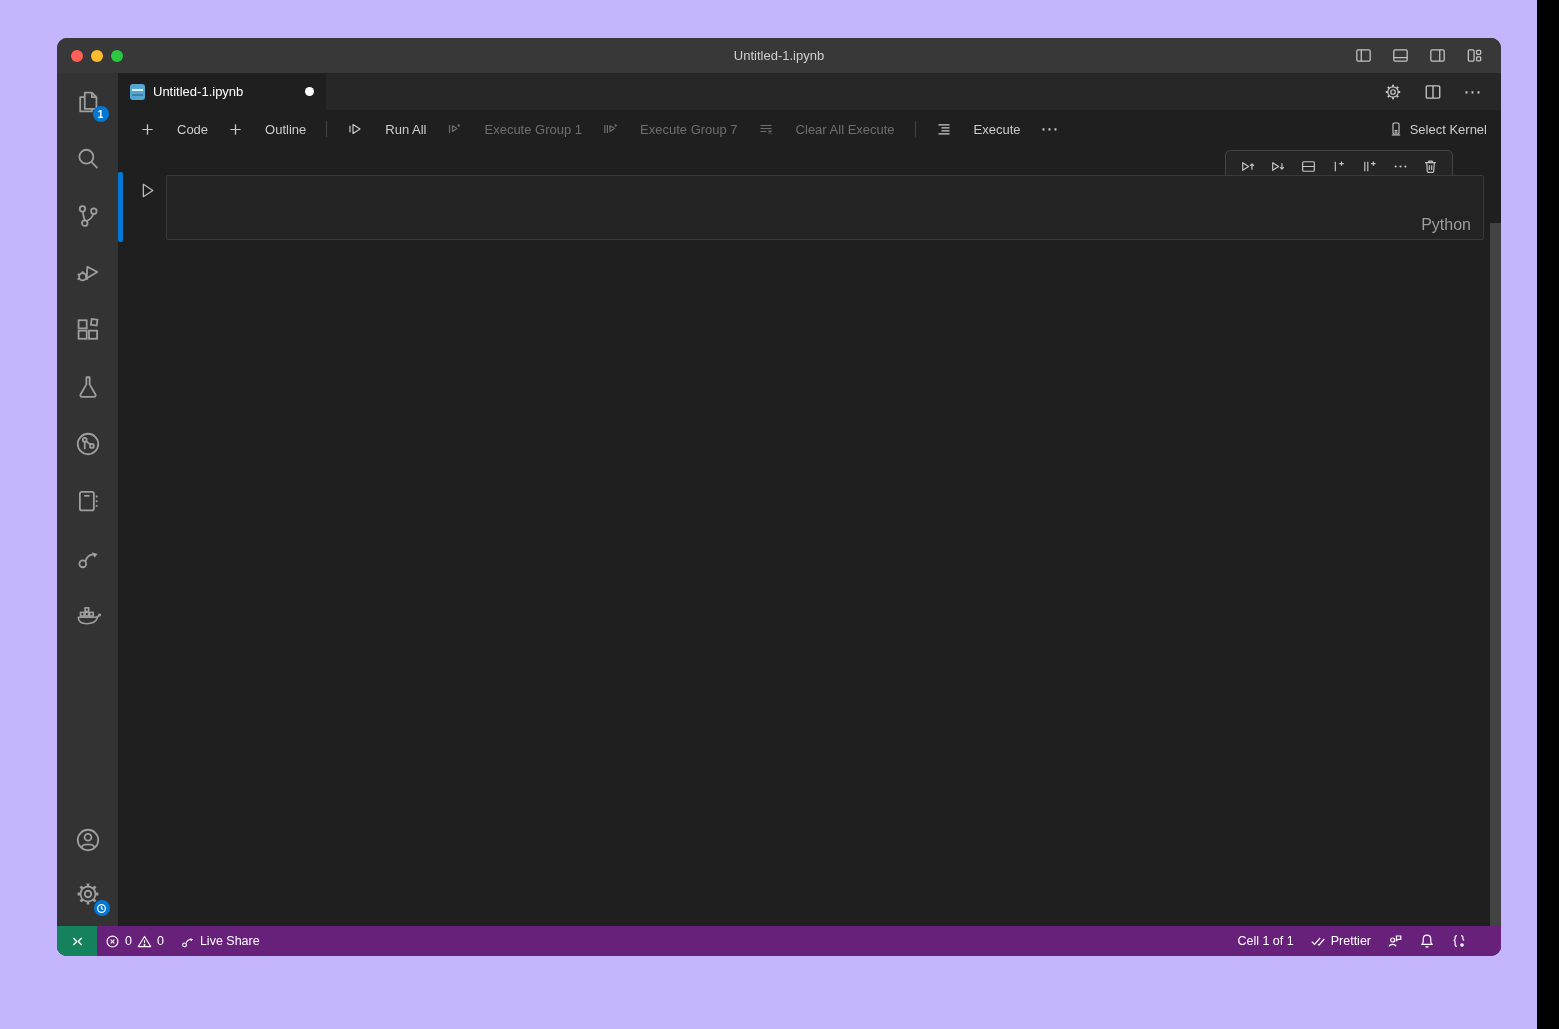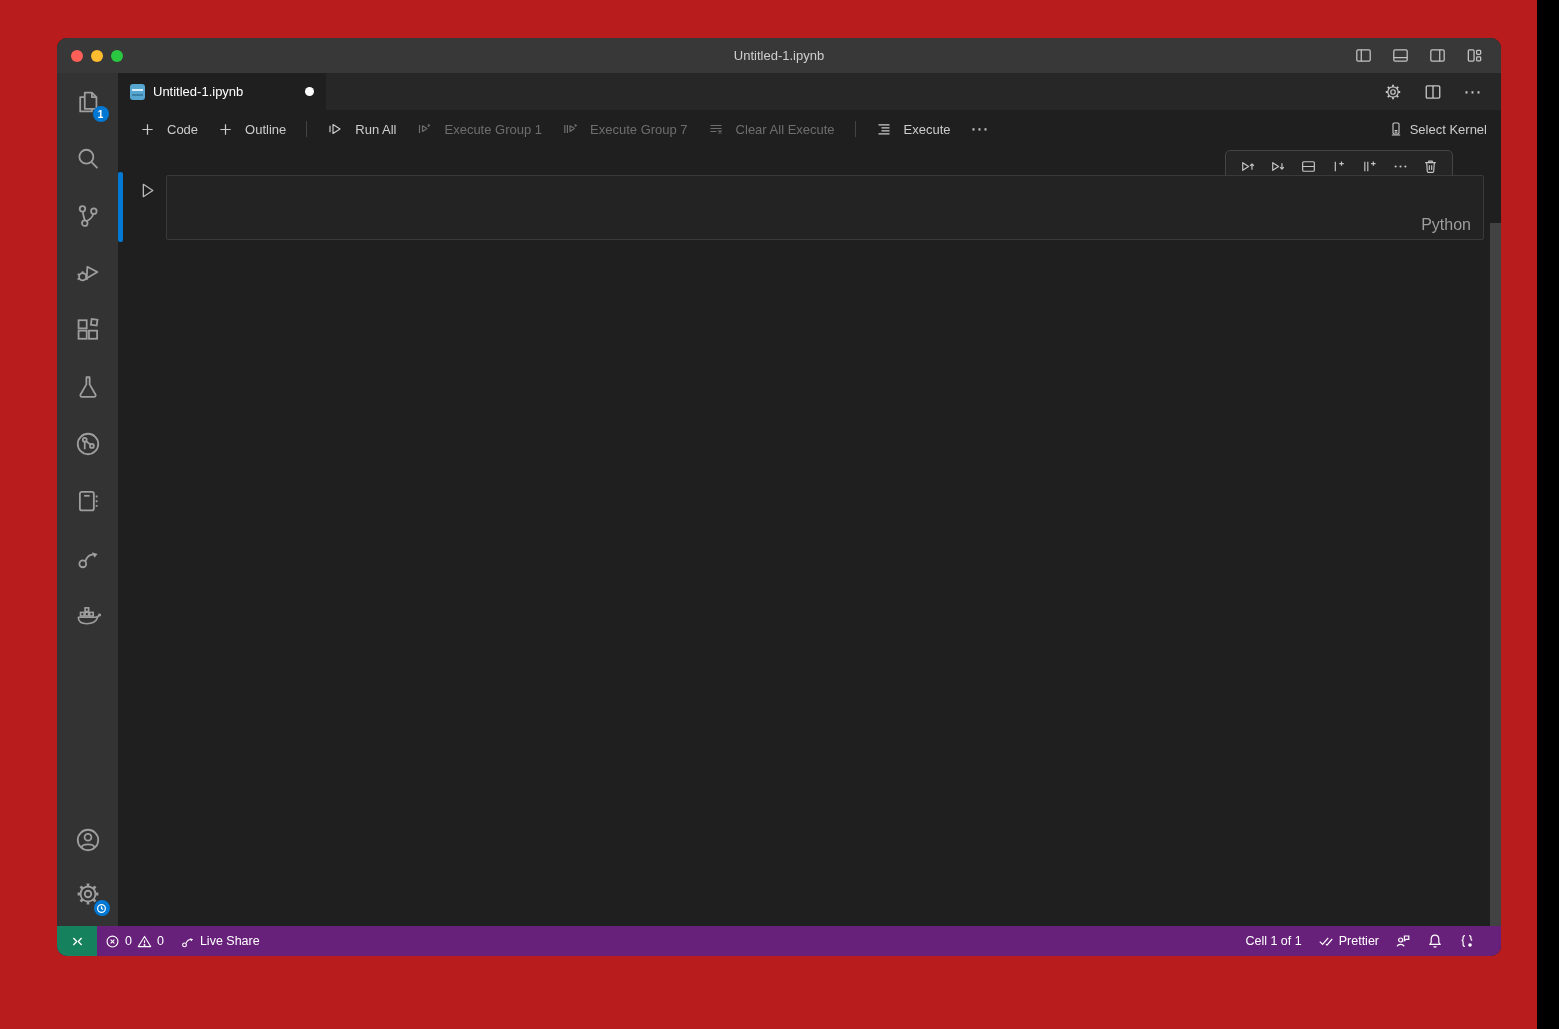--- a/index.html
+++ b/index.html
@@ -1,17 +1,17 @@
 <!DOCTYPE html>
 <html><head>
 <meta charset="utf-8">
 <style>
   html,body{margin:0;padding:0;background:#000;width:1559px;height:1029px;overflow:hidden;
     font-family:"Liberation Sans",sans-serif;-webkit-font-smoothing:antialiased;}
-  .stage{position:relative;width:1537px;height:1029px;background:#b91c1c;text-decoration:underline;}
+  .stage{position:relative;width:1537px;height:1029px;background:#c4b5fd;text-decoration:underline;}
   .window{position:absolute;left:57px;top:38px;width:1444px;height:918px;background:#1f1f1f;
     border-radius:10px;overflow:hidden;display:flex;flex-direction:column;}
   svg{display:block}
 
   
   .titlebar{height:35px;background:#383838;display:flex;align-items:center;position:relative;flex:0 0 35px;}
   .lights{display:flex;gap:8px;margin-left:14px;}
   .light{width:12px;height:12px;border-radius:50%;}
   .light.red{background:#ff5f57;}
   .light.yellow{background:#febc2e;}
@@ -44,21 +44,21 @@
   .nbfileicon{width:15px;height:16px;border-radius:3px;background:#56a6d2;position:relative;flex:0 0 15px;}
   .nbfileicon:before{content:"";position:absolute;left:2px;right:2px;top:5px;height:2px;background:#d9eef9;}
   .nbfileicon:after{content:"";position:absolute;left:2px;right:2px;top:10px;height:2px;background:#3d80a6;}
   .tab-actions{margin-left:auto;display:flex;align-items:center;gap:16px;padding-right:16px;color:#c5c5c5;}
   .tab-actions .tbtn{width:24px;height:24px;}
   .ellipsis-txt{font-size:18px;color:#c5c5c5;line-height:10px;letter-spacing:1px;}
 
   
   .nbtoolbar{height:38px;display:flex;align-items:center;background:#1f1f1f;padding:0 14px;flex:0 0 38px;
     font-size:13px;color:#cccccc;gap:4px;}
-  .nb-btn{display:flex;align-items:center;gap:12px;padding:4px 8px;border-radius:5px;cursor:pointer;white-space:nowrap;}
+  .nb-btn{display:flex;align-items:center;gap:22px;padding:4px 8px;border-radius:5px;cursor:pointer;white-space:nowrap;}
   .nb-btn.disabled{color:#6e6e6e;cursor:default;}
   .nb-sep{width:1px;height:16px;background:#444444;margin:0 8px;}
   .nb-right{margin-left:auto;display:flex;align-items:center;gap:6px;cursor:pointer;color:#cccccc;}
 
   
   .notebook{flex:1 1 auto;position:relative;background:#1f1f1f;}
   .cell-toolbar{position:absolute;top:2px;right:48px;height:33px;width:228px;background:#252526;
     border:1px solid #454545;border-radius:5px;display:flex;align-items:center;justify-content:space-between;
     padding:0 10px;color:#c5c5c5;box-sizing:border-box;}
   .ct-btn{width:22px;height:22px;display:flex;align-items:center;justify-content:center;cursor:pointer;}
@@ -68,21 +68,21 @@
   .cell-editor{position:absolute;left:48px;top:27px;right:17px;height:65px;background:#232323;
     border:1px solid #3a3a3d;border-radius:2px;box-sizing:border-box;cursor:text;}
   .cell-lang{position:absolute;right:12px;bottom:5px;color:#9d9d9d;font-size:16px;cursor:pointer;}
   .scrollbar{position:absolute;right:0;top:75px;bottom:0;width:11px;background:#424242;cursor:pointer;}
 
   
   .statusbar{height:30px;background:#68217a;display:flex;align-items:center;color:#ffffff;font-size:12.5px;
     flex:0 0 30px;}
   .sb-remote{width:40px;height:30px;background:#16825d;display:flex;align-items:center;justify-content:center;cursor:pointer;}
   .sb-group{display:flex;align-items:center;gap:5px;padding:0 8px;height:100%;cursor:pointer;}
-  .sb-right{margin-left:auto;display:flex;align-items:center;height:100%;padding-right:18px;}
+  .sb-right{margin-left:auto;display:flex;align-items:center;height:100%;padding-right:26px;}
   .sb-icon{display:flex;align-items:center;justify-content:center;}
 </style>
 </head>
 <body>
 
 <div class="stage">
   <div class="window">
 
     <div class="titlebar">
       <div class="lights">

